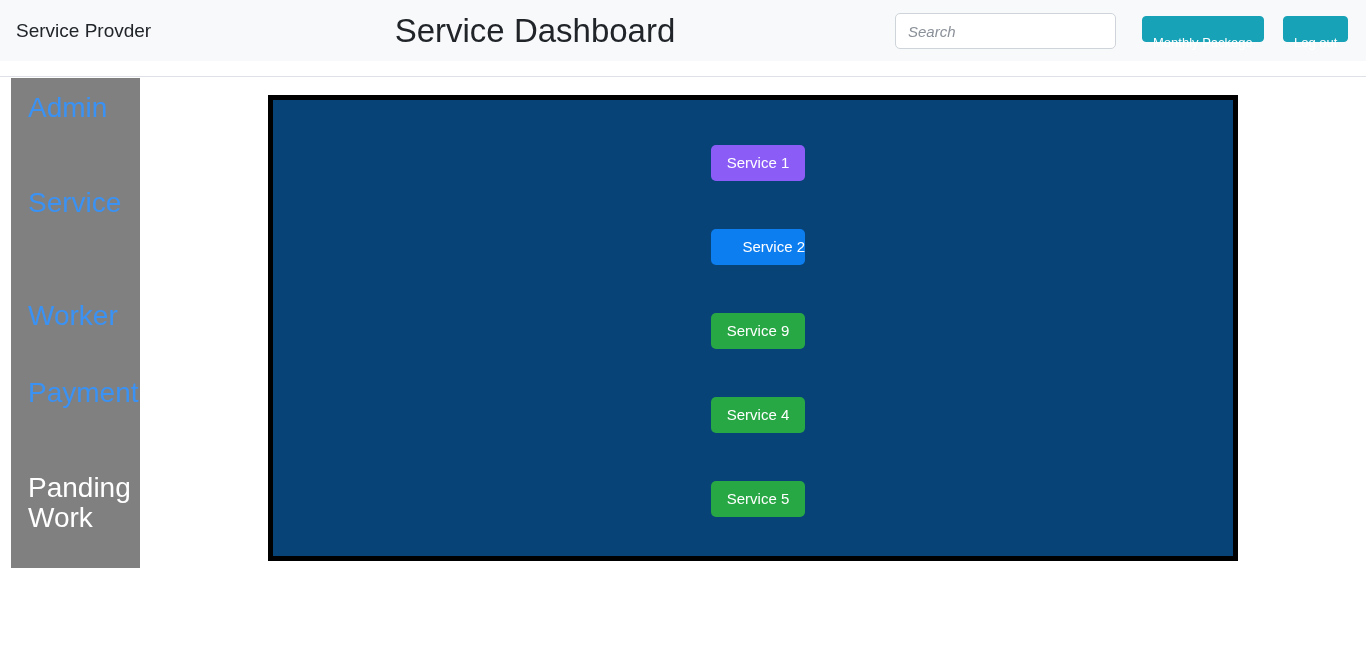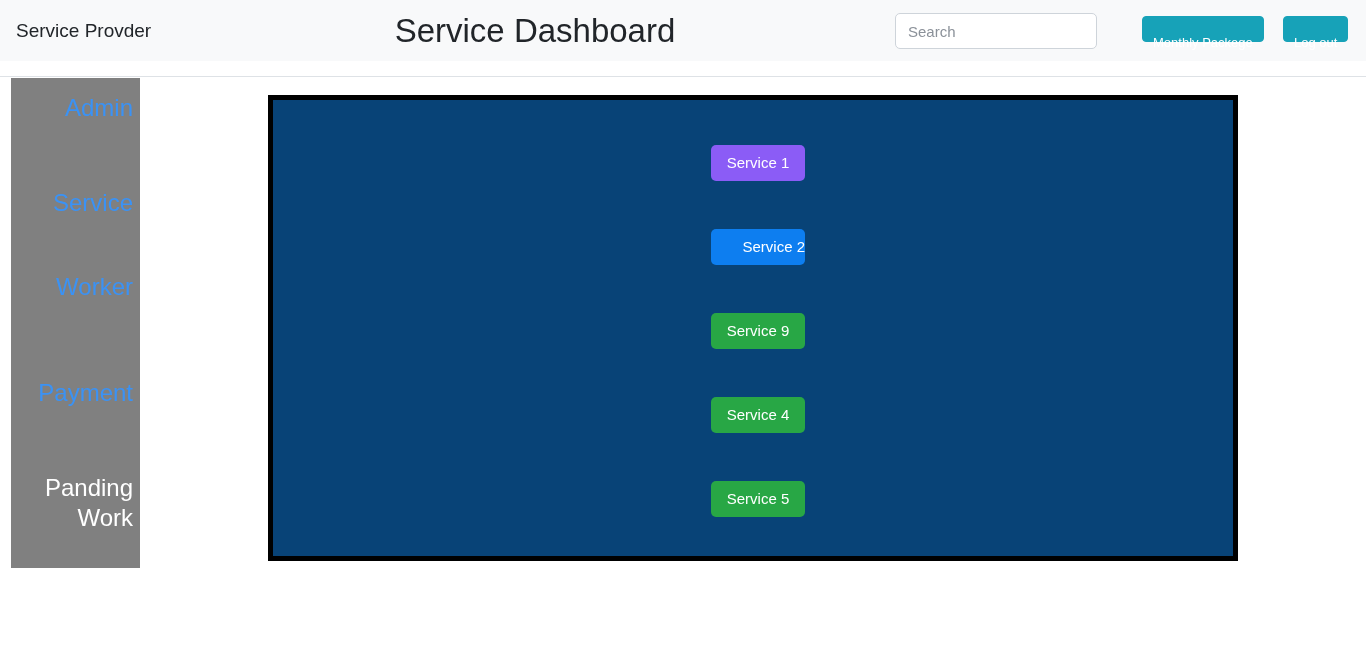--- a/index.html
+++ b/index.html
@@ -41,30 +41,31 @@
     font-size: 33px;
     font-weight: 400;
     color: #212529;
     line-height: 42px;
     white-space: nowrap;
   }
   .search-input {
     position: absolute;
     left: 895px;
     top: 13px;
-    width: 202px;
+    width: 221px;
     height: 36px;
     border: 1px solid #ced4da;
     border-radius: 5px;
     background: #ffffff;
     font-size: 15px;
     font-family: "Liberation Sans", sans-serif;
     color: #495057;
     padding: 0 12px;
     outline: none;
+    font-style: italic;
   }
   .search-input::placeholder { color: #8b9199; }
   .nav-btn {
     position: absolute;
     top: 16px;
     height: 26px;
     background: #17a2b8;
     border: 1px solid #17a2b8;
     border-radius: 4px;
     color: #ffffff;
@@ -94,29 +95,28 @@
     top: 78px;
     width: 129px;
     height: 490px;
     background: #808080;
   }
   .sidebar-item {
     position: absolute;
     left: 17px;
     width: 105px;
     color: #3a92f5;
-    font-size: 24px;
+    font-size: 28px;
     line-height: 30px;
     cursor: pointer;
     text-decoration: none;
-    text-align: right;
   }
   .si-0 { top: 15px; }
   .si-1 { top: 110px; }
-  .si-2 { top: 194px; }
+  .si-2 { top: 223px; }
   .si-3 { top: 300px; }
   .si-4 { top: 395px; }
 
   
   .content-panel {
     position: absolute;
     left: 268px;
     top: 95px;
     width: 970px;
     height: 466px;

